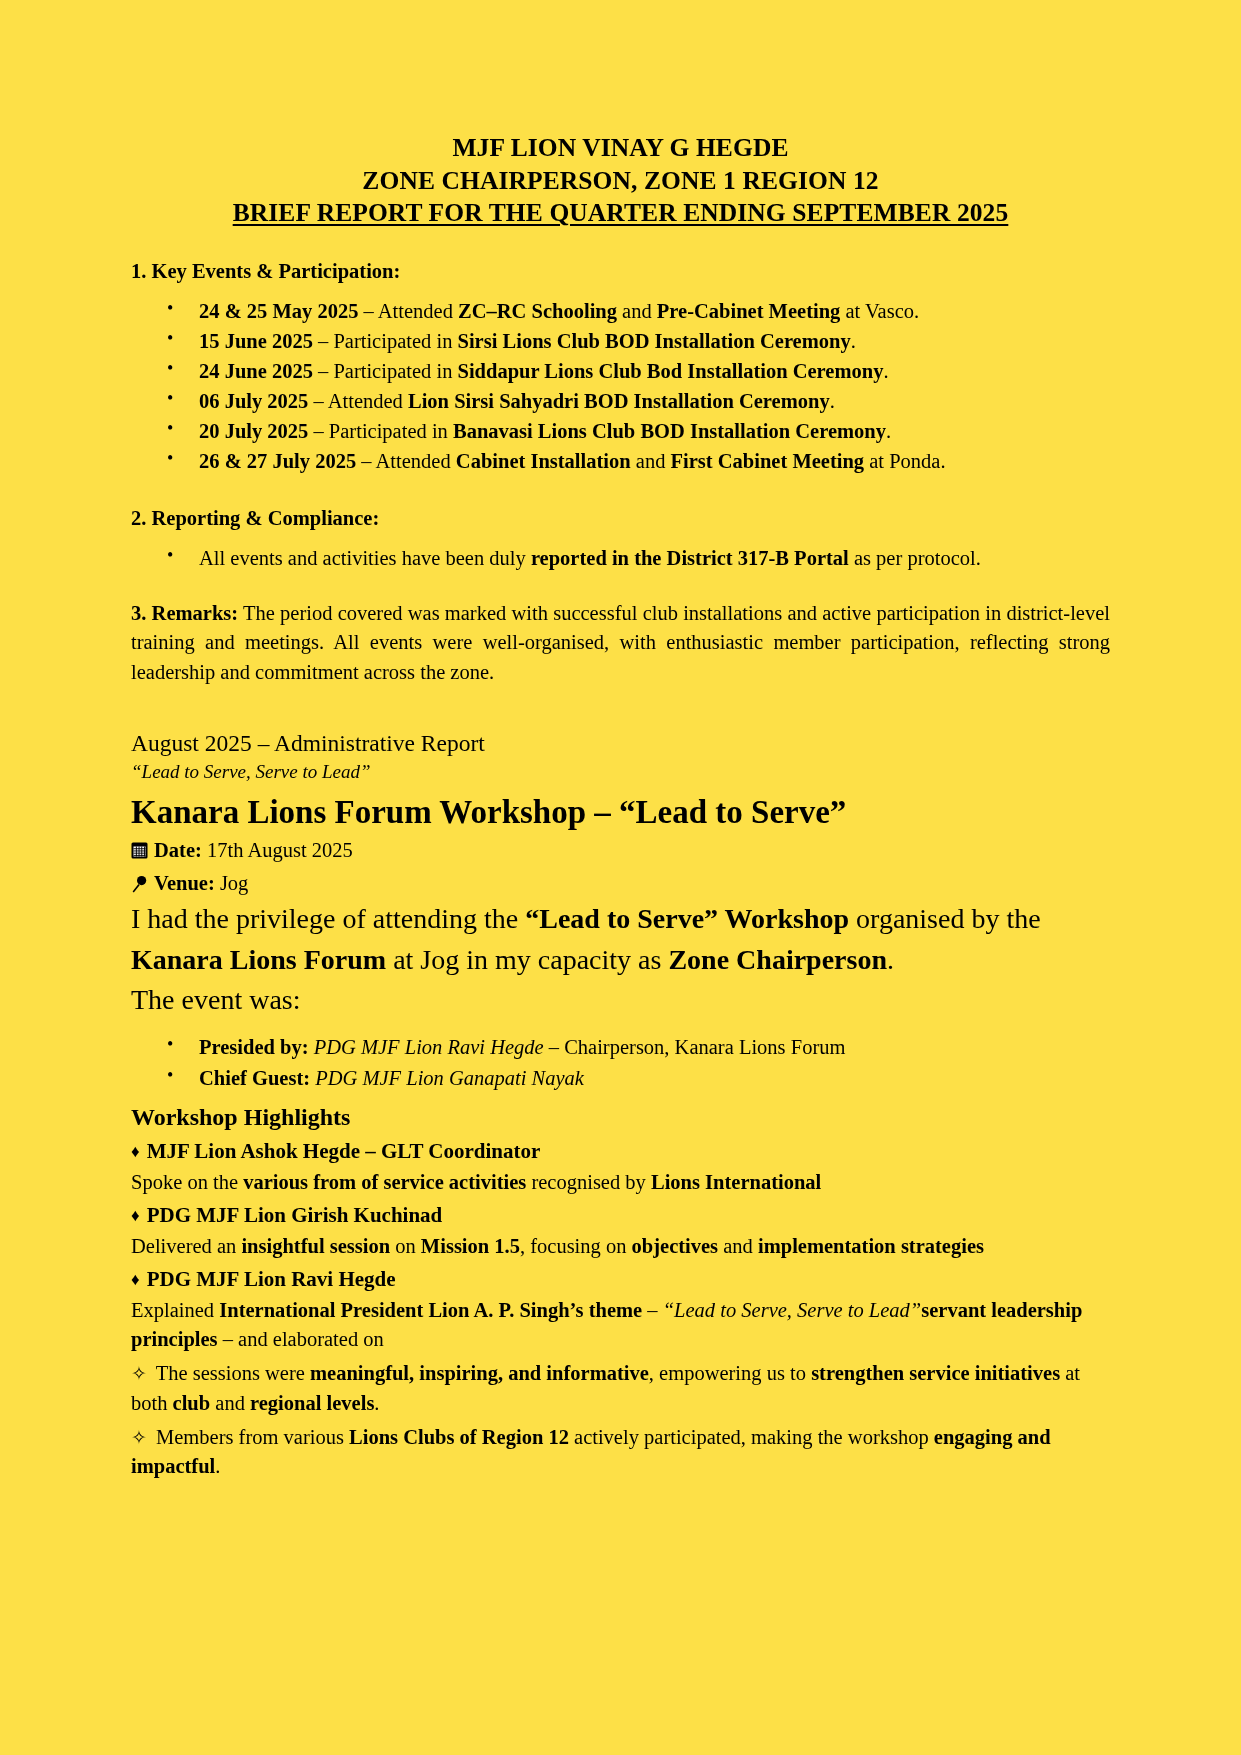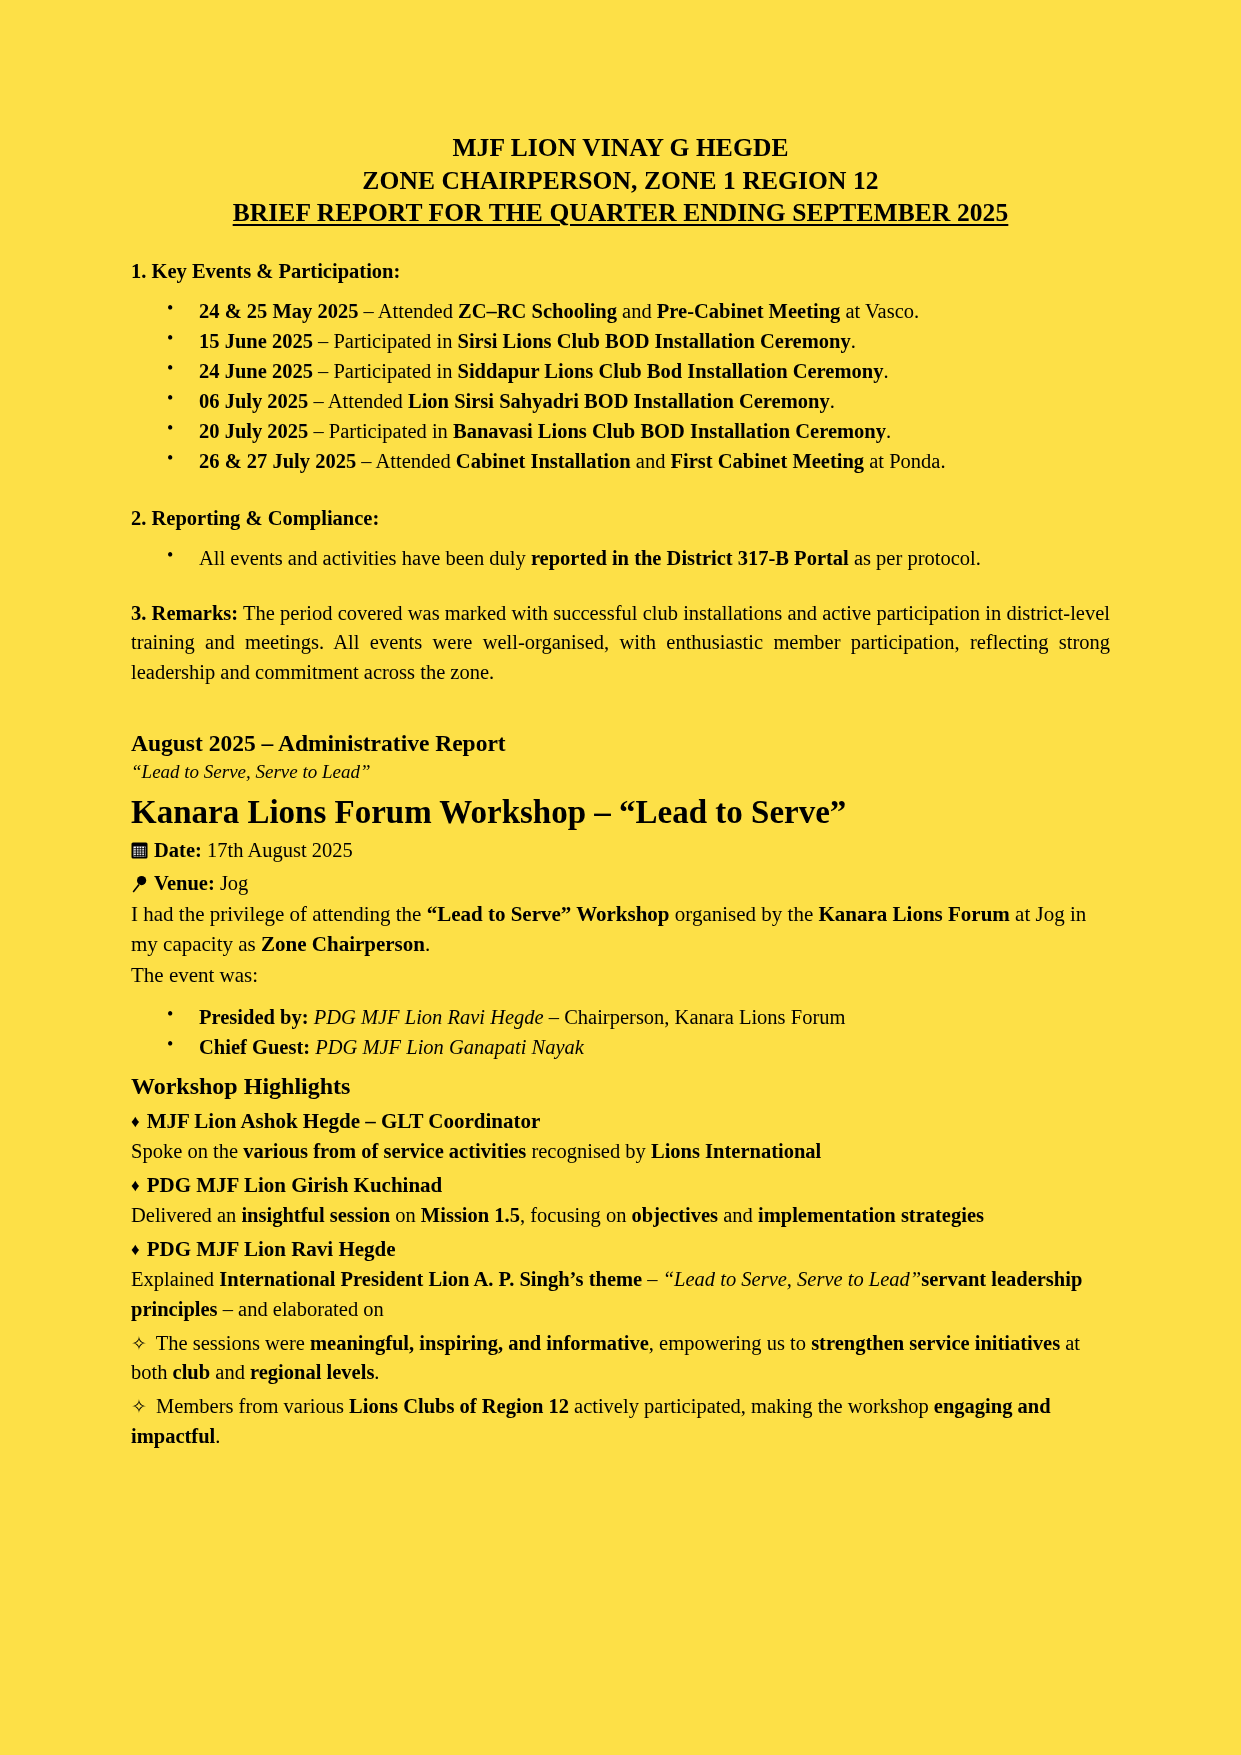--- a/index.html
+++ b/index.html
@@ -67,28 +67,28 @@
   }
 
   
   .para {
     font-size: 20.5px;
     line-height: 1.45;
     text-align: justify;
     margin-top: 26px;
   }
   .plain-line {
-    font-size: 21px;
+    font-size: 28px;
     line-height: 1.46;
     margin: 0;
   }
 
   
   .aug-head {
-    font-weight: bold;
+    font-weight: normal;
     font-size: 23.5px;
     margin-top: 40px;
     margin-bottom: 0;
     line-height: 1.3;
   }
   .aug-motto {
     font-style: italic;
     font-size: 19px;
     margin: 2px 0 0 0;
     line-height: 1.3;

